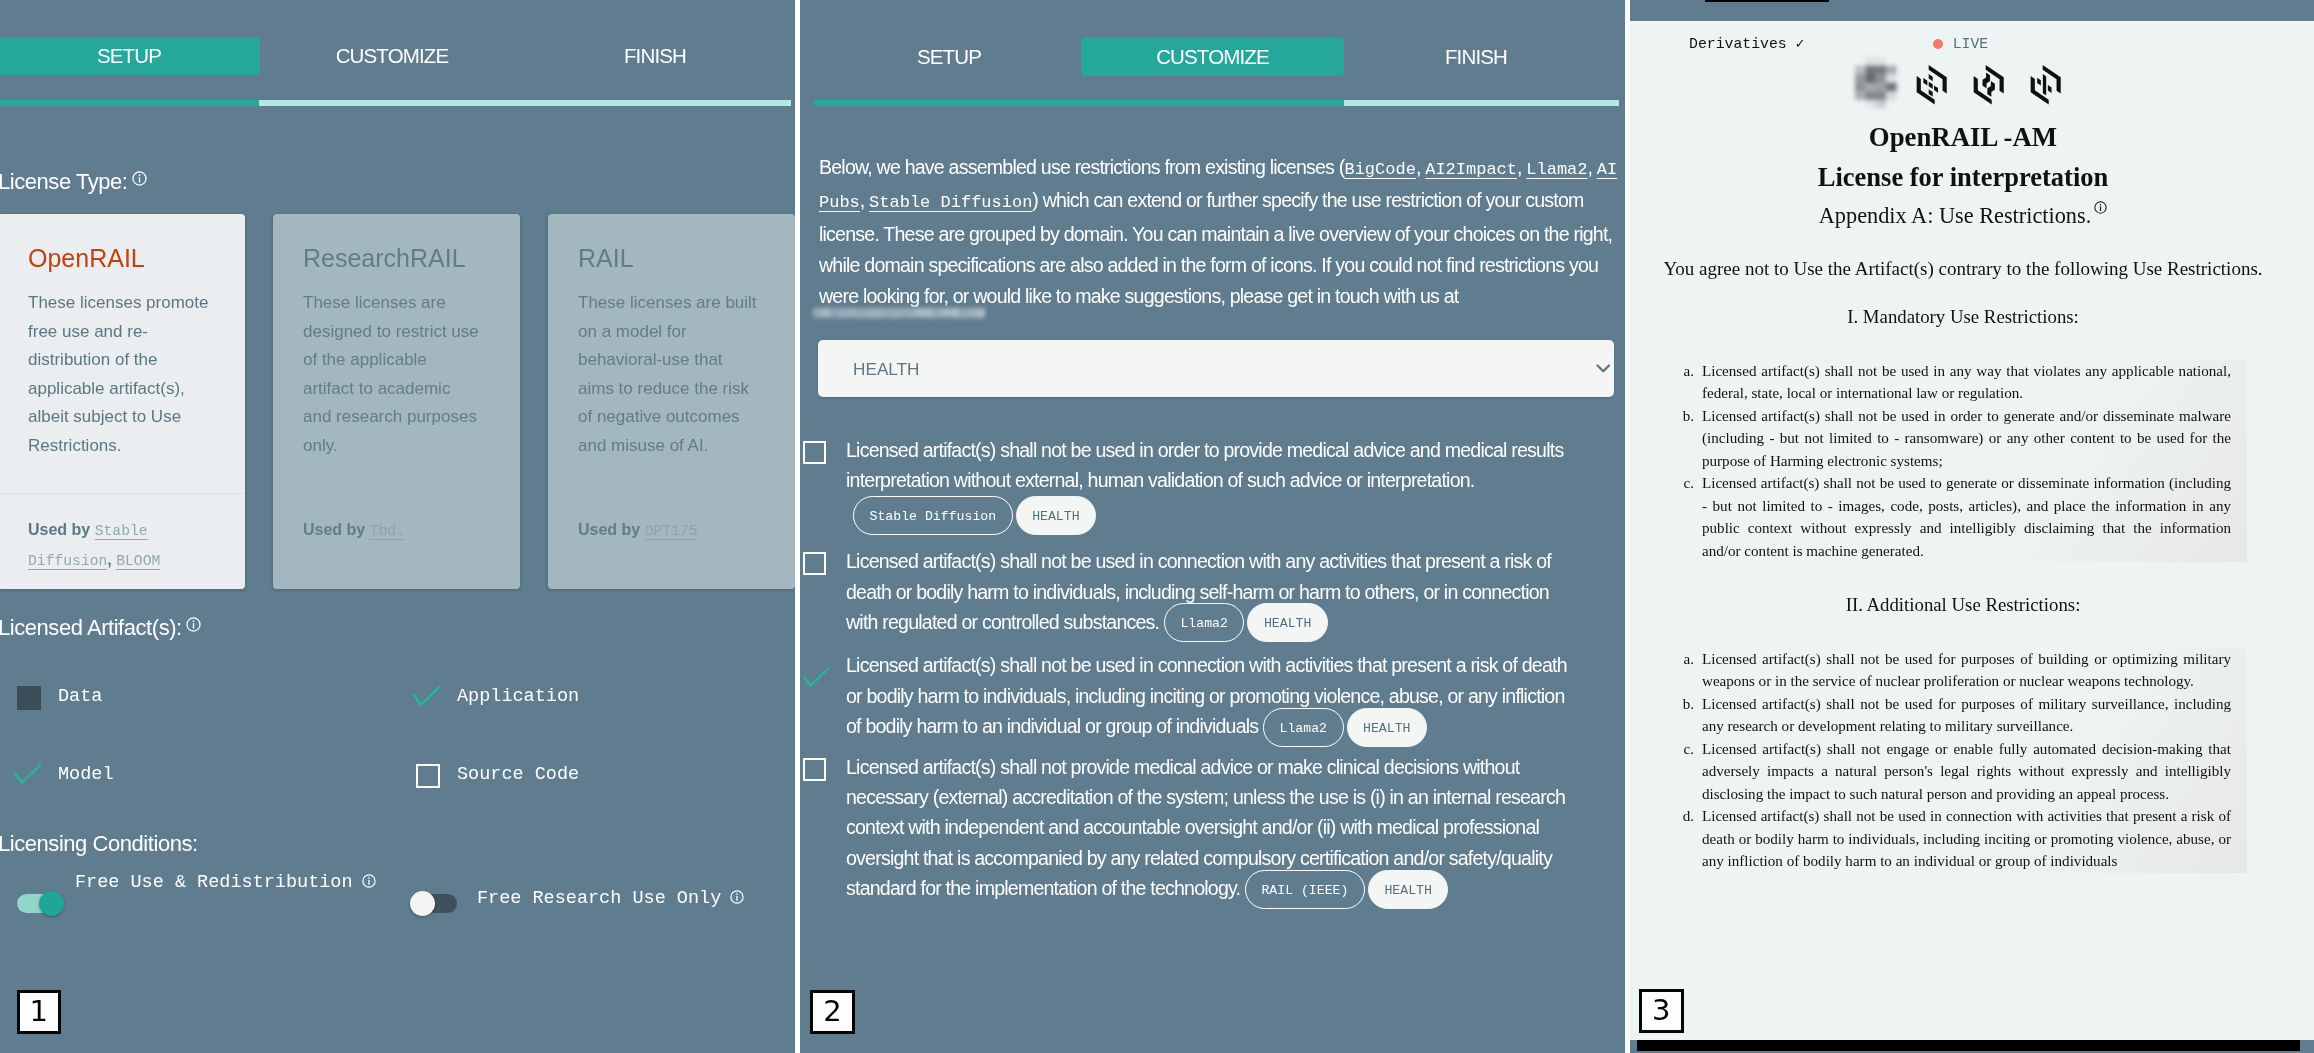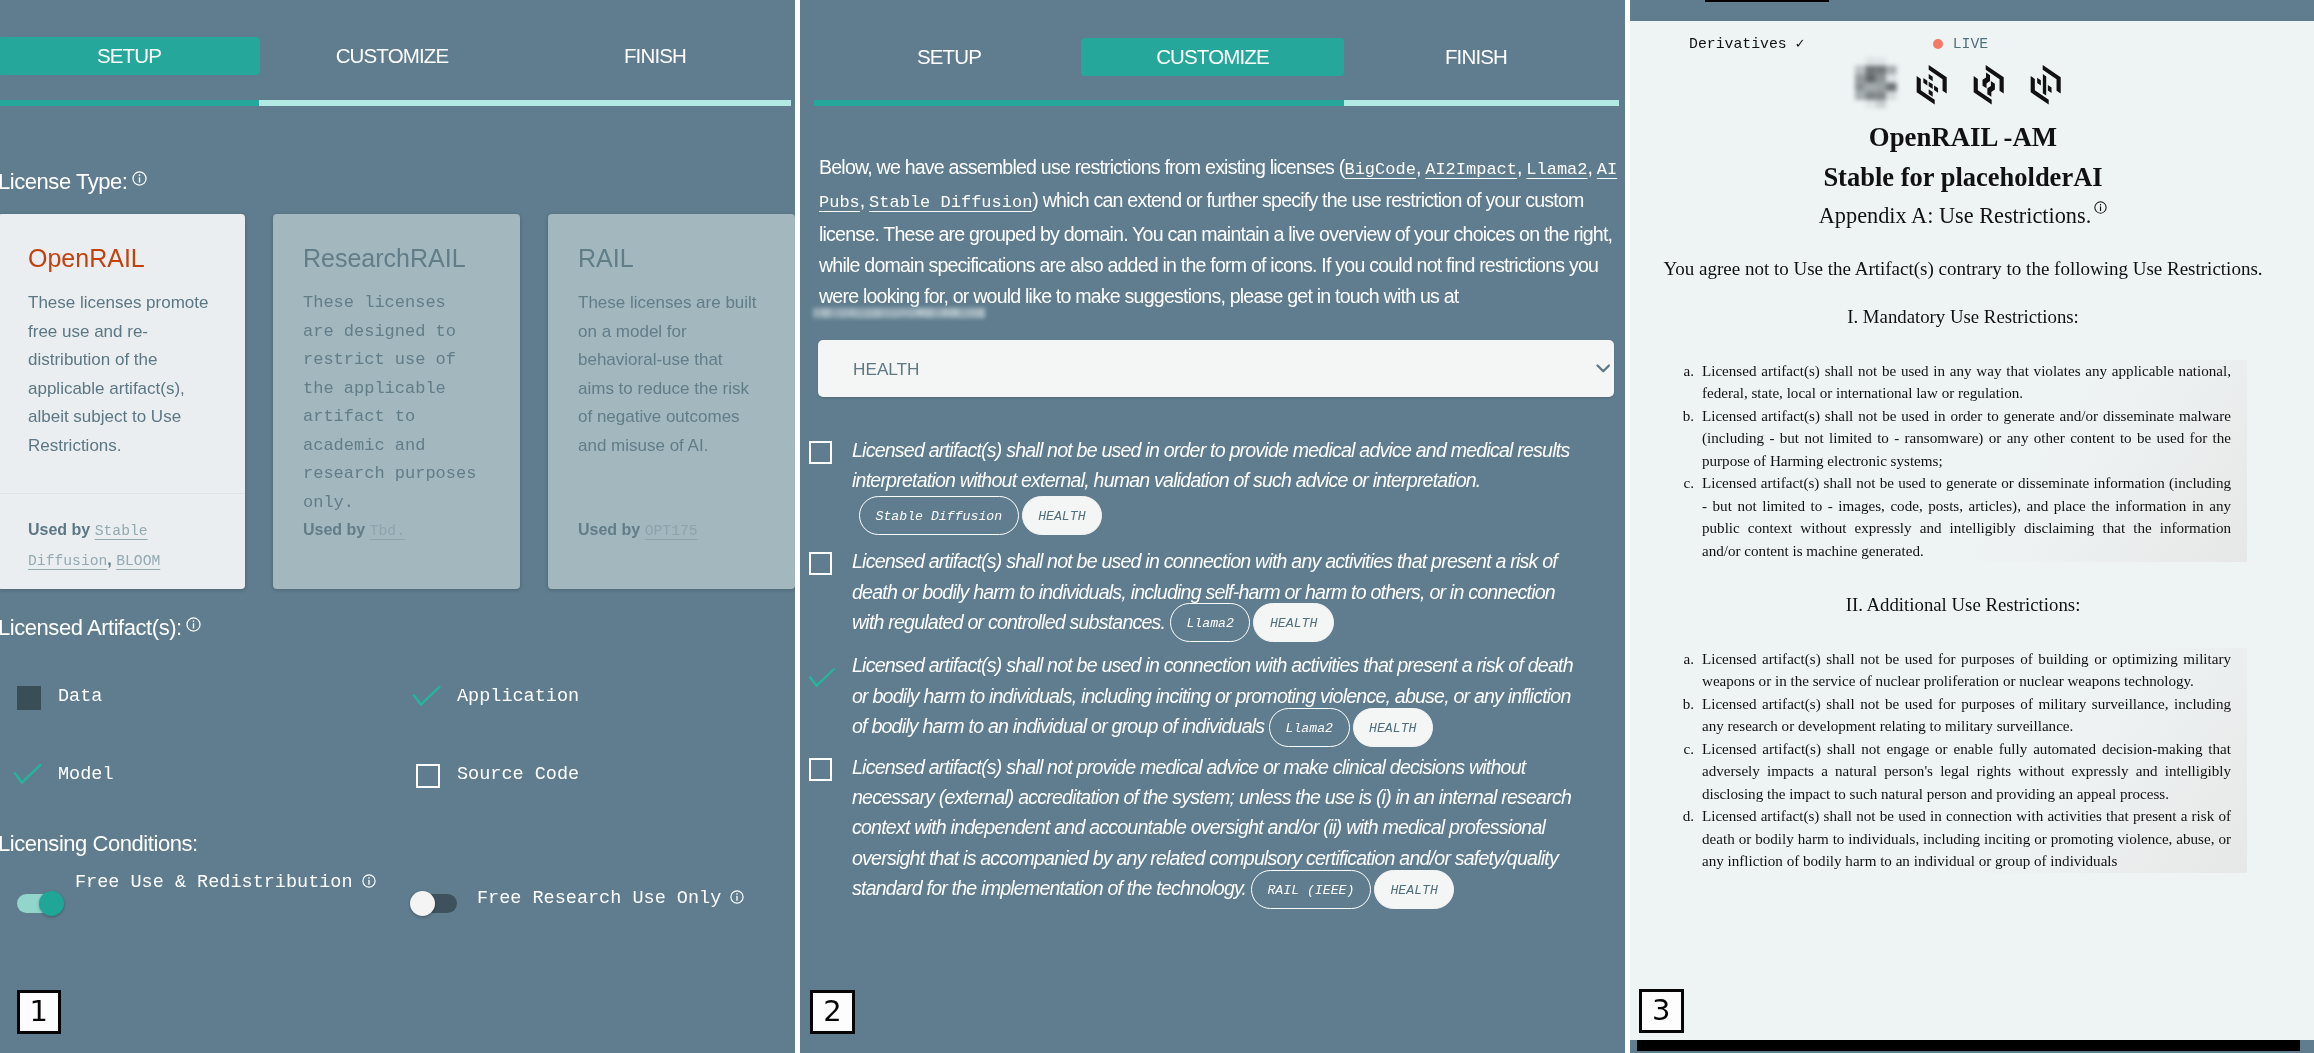--- a/index.html
+++ b/index.html
@@ -108,21 +108,21 @@
 <div style="padding:30px 0 0 30px;">
 <div class="ctitle">OpenRAIL</div>
 <div class="cdesc" style="margin-top:16px;width:182px;">These licenses promote free use and re-distribution of the applicable artifact(s), albeit subject to Use Restrictions.</div>
 </div>
 <div class="cdiv" style="top:279px;"></div>
 <div class="cfoot" style="position:absolute;left:30px;top:302px;width:182px;"><span>Used by</span> <a>Stable Diffusion</a>, <a>BLOOM</a></div>
 </div>
 <div class="card unsel" style="left:273px;top:214px;width:247px;height:375px;">
 <div style="padding:30px 16px 0 30px;">
 <div class="ctitle">ResearchRAIL</div>
-<div class="cdesc" style="margin-top:16px;width:178px;font-family:Liberation Mono, monospace;">These licenses are designed to restrict use of the applicable artifact to academic and research purposes only.</div>
+<div class="cdesc" style="margin-top:16px;width:178px;">These licenses are designed to restrict use of the applicable artifact to academic and research purposes only.</div>
 </div>
 
 <div class="cfoot" style="position:absolute;left:30px;top:302px;width:178px;"><span>Used by</span> <a>Tbd.</a></div>
 </div>
 <div class="card unsel" style="left:548px;top:214px;width:247px;height:375px;">
 <div style="padding:30px 0 0 30px;">
 <div class="ctitle">RAIL</div>
 <div class="cdesc" style="margin-top:16px;width:182px;">These licenses are built on a model for behavioral-use that aims to reduce the risk of negative outcomes and misuse of AI.</div>
 </div>
 
@@ -226,21 +226,21 @@
             <rect x="146.20" y="8.20" width="8.60" height="8.20" fill="#adbec6"></rect>
             <rect x="154.80" y="8.20" width="8.60" height="8.20" fill="#a2b4be"></rect>
             <rect x="163.40" y="8.20" width="8.60" height="8.20" fill="#adbec6"></rect>
           </svg></span></div>
 <div class="sel2" style="left:18px;top:340px;width:796px;height:57px;">
         <span class="val">HEALTH</span>
         <svg style="position:absolute;right:4px;top:24px;" width="14.5" height="10.3" viewBox="0 0 14.5 10.3">
           <path d="M1.5 1.5 L7.25 7.3 L13 1.5" fill="none" stroke="#5e7884" stroke-width="2.3" stroke-linecap="round" stroke-linejoin="round"></path>
         </svg>
       </div>
-<div class="rlist" style="position:absolute;left:9px;top:435px;width:775px;font-style:italic;">
+<div class="rlist" style="position:absolute;left:3px;top:435px;width:775px;">
 <div class="ritem" style="margin-bottom:16px;">
           <div class="cb2" style="top:6px;"></div>
           <div class="body"><span>Licensed artifact(s) shall not be used in order to provide medical advice and medical results interpretation without external, human validation of such advice or interpretation.</span><div style="margin-top:4px;margin-left:7px;"><span class="tag outline">Stable Diffusion</span><span class="tag solid">HEALTH</span></div></div>
         </div>
 <div class="ritem" style="margin-bottom:13px;">
           <div class="cb2" style="top:6px;"></div>
           <div class="body"><span>Licensed artifact(s) shall not be used in connection with any activities that present a risk of death or bodily harm to individuals, including self-harm or harm to others, or in connection with regulated or controlled substances.</span> <span class="tag outline">Llama2</span><span class="tag solid">HEALTH</span></div>
         </div>
 <div class="ritem" style="margin-bottom:10px;">
           <svg class="ck2" style="top:17px;left:-1px;" width="28" height="23" viewBox="0 0 28 23">
@@ -299,21 +299,21 @@
           <path d="M56.5 40.5 L68.5 47.4 L68.5 62.0 L58.0 68.1 L58.0 80.5 L46.0 73.6 L46.0 59.0 L56.5 52.9 Z"></path>
         </svg>
 <svg style="position:absolute;left:398.5px;top:44.7px;" width="33.4" height="39.6" viewBox="0 0 100 100" preserveAspectRatio="none" fill="#111">
           <path d="M5.0 28.0 L17.5 35.2 L17.5 63.8 L59.0 87.8 L59.0 100.0 L5.0 69.0 Z"></path>
           <path d="M95.0 72.0 L82.5 64.8 L82.5 36.2 L41.0 12.2 L41.0 0.0 L95.0 31.0 Z"></path>
           <path d="M41.5 23.0 L51.5 28.8 L51.5 77.0 L41.5 71.2 Z"></path>
           <path d="M24.5 32.0 L35.5 38.3 L35.5 52.0 L24.5 45.7 Z"></path>
           <path d="M56.5 50.5 L67.5 56.8 L67.5 70.5 L56.5 64.2 Z"></path>
         </svg>
 <div class="doc doctitle" style="top:101px;height:30px;line-height:30px;font-size:26.8px;">OpenRAIL -AM</div>
-<div class="doc doctitle" style="top:141px;height:30px;line-height:30px;font-size:26.5px;">Stable for placeholderAI</div>
+<div class="doc doctitle" style="top:141px;height:30px;line-height:30px;font-size:26.5px;">License for interpretation</div>
 <div class="doc docp" style="top:181px;height:28px;line-height:28px;font-size:22.3px;"><span>Appendix A: Use Restrictions.</span><span style="display:inline-block;position:relative;top:-9px;margin-left:3px;"><svg width="13" height="13" viewBox="0 0 20 20">
               <circle cx="10" cy="10" r="8.7" fill="none" stroke="#111" stroke-width="1.6"></circle>
               <rect x="9.05" y="8.4" width="1.9" height="6.9" fill="#111"></rect>
               <rect x="9.05" y="4.6" width="1.9" height="2.2" fill="#111"></rect>
             </svg></span></div>
 <div class="doc docp" style="top:235px;height:25px;line-height:25px;font-size:19px;">You agree not to Use the Artifact(s) contrary to the following Use Restrictions.</div>
 <div class="doc docp" style="top:283px;height:26px;line-height:26px;font-size:18.8px;">I. Mandatory Use Restrictions:</div>
 <div class="gradbox" style="left:43px;top:339px;width:574px;height:202px;"></div>
 <ol class="abc doc" style="left:42px;top:339px;width:559px;font-size:15.1px;line-height:22.5px;">
           <li><span class="mk">a.</span><span>Licensed artifact(s) shall not be used in any way that violates any applicable national, federal, state, local or international law or regulation.</span></li>

